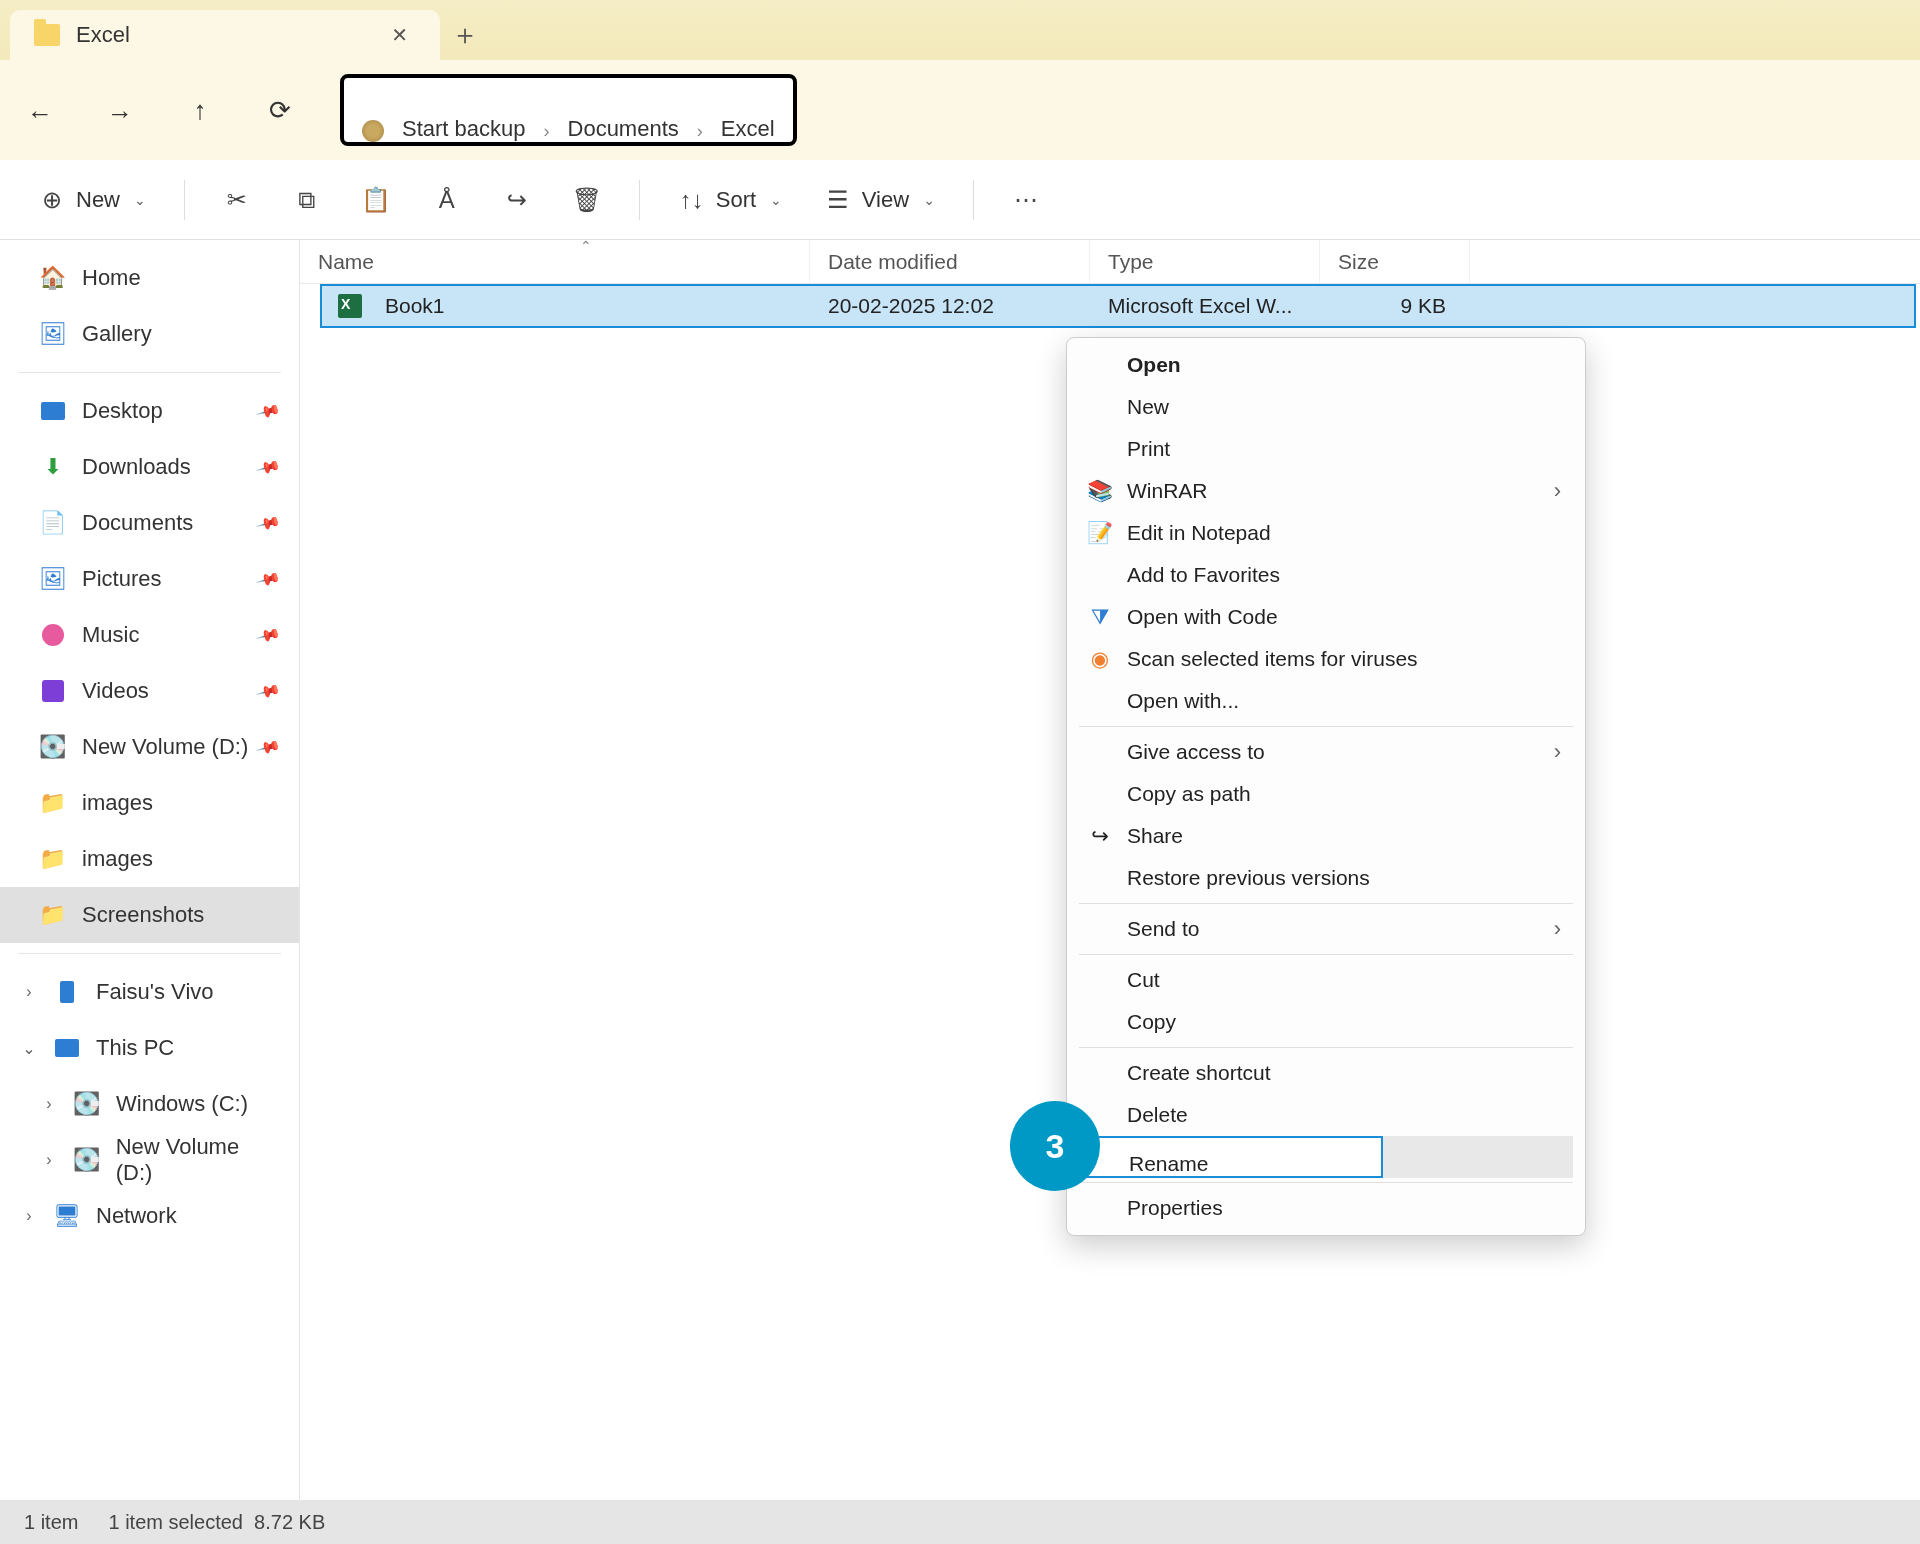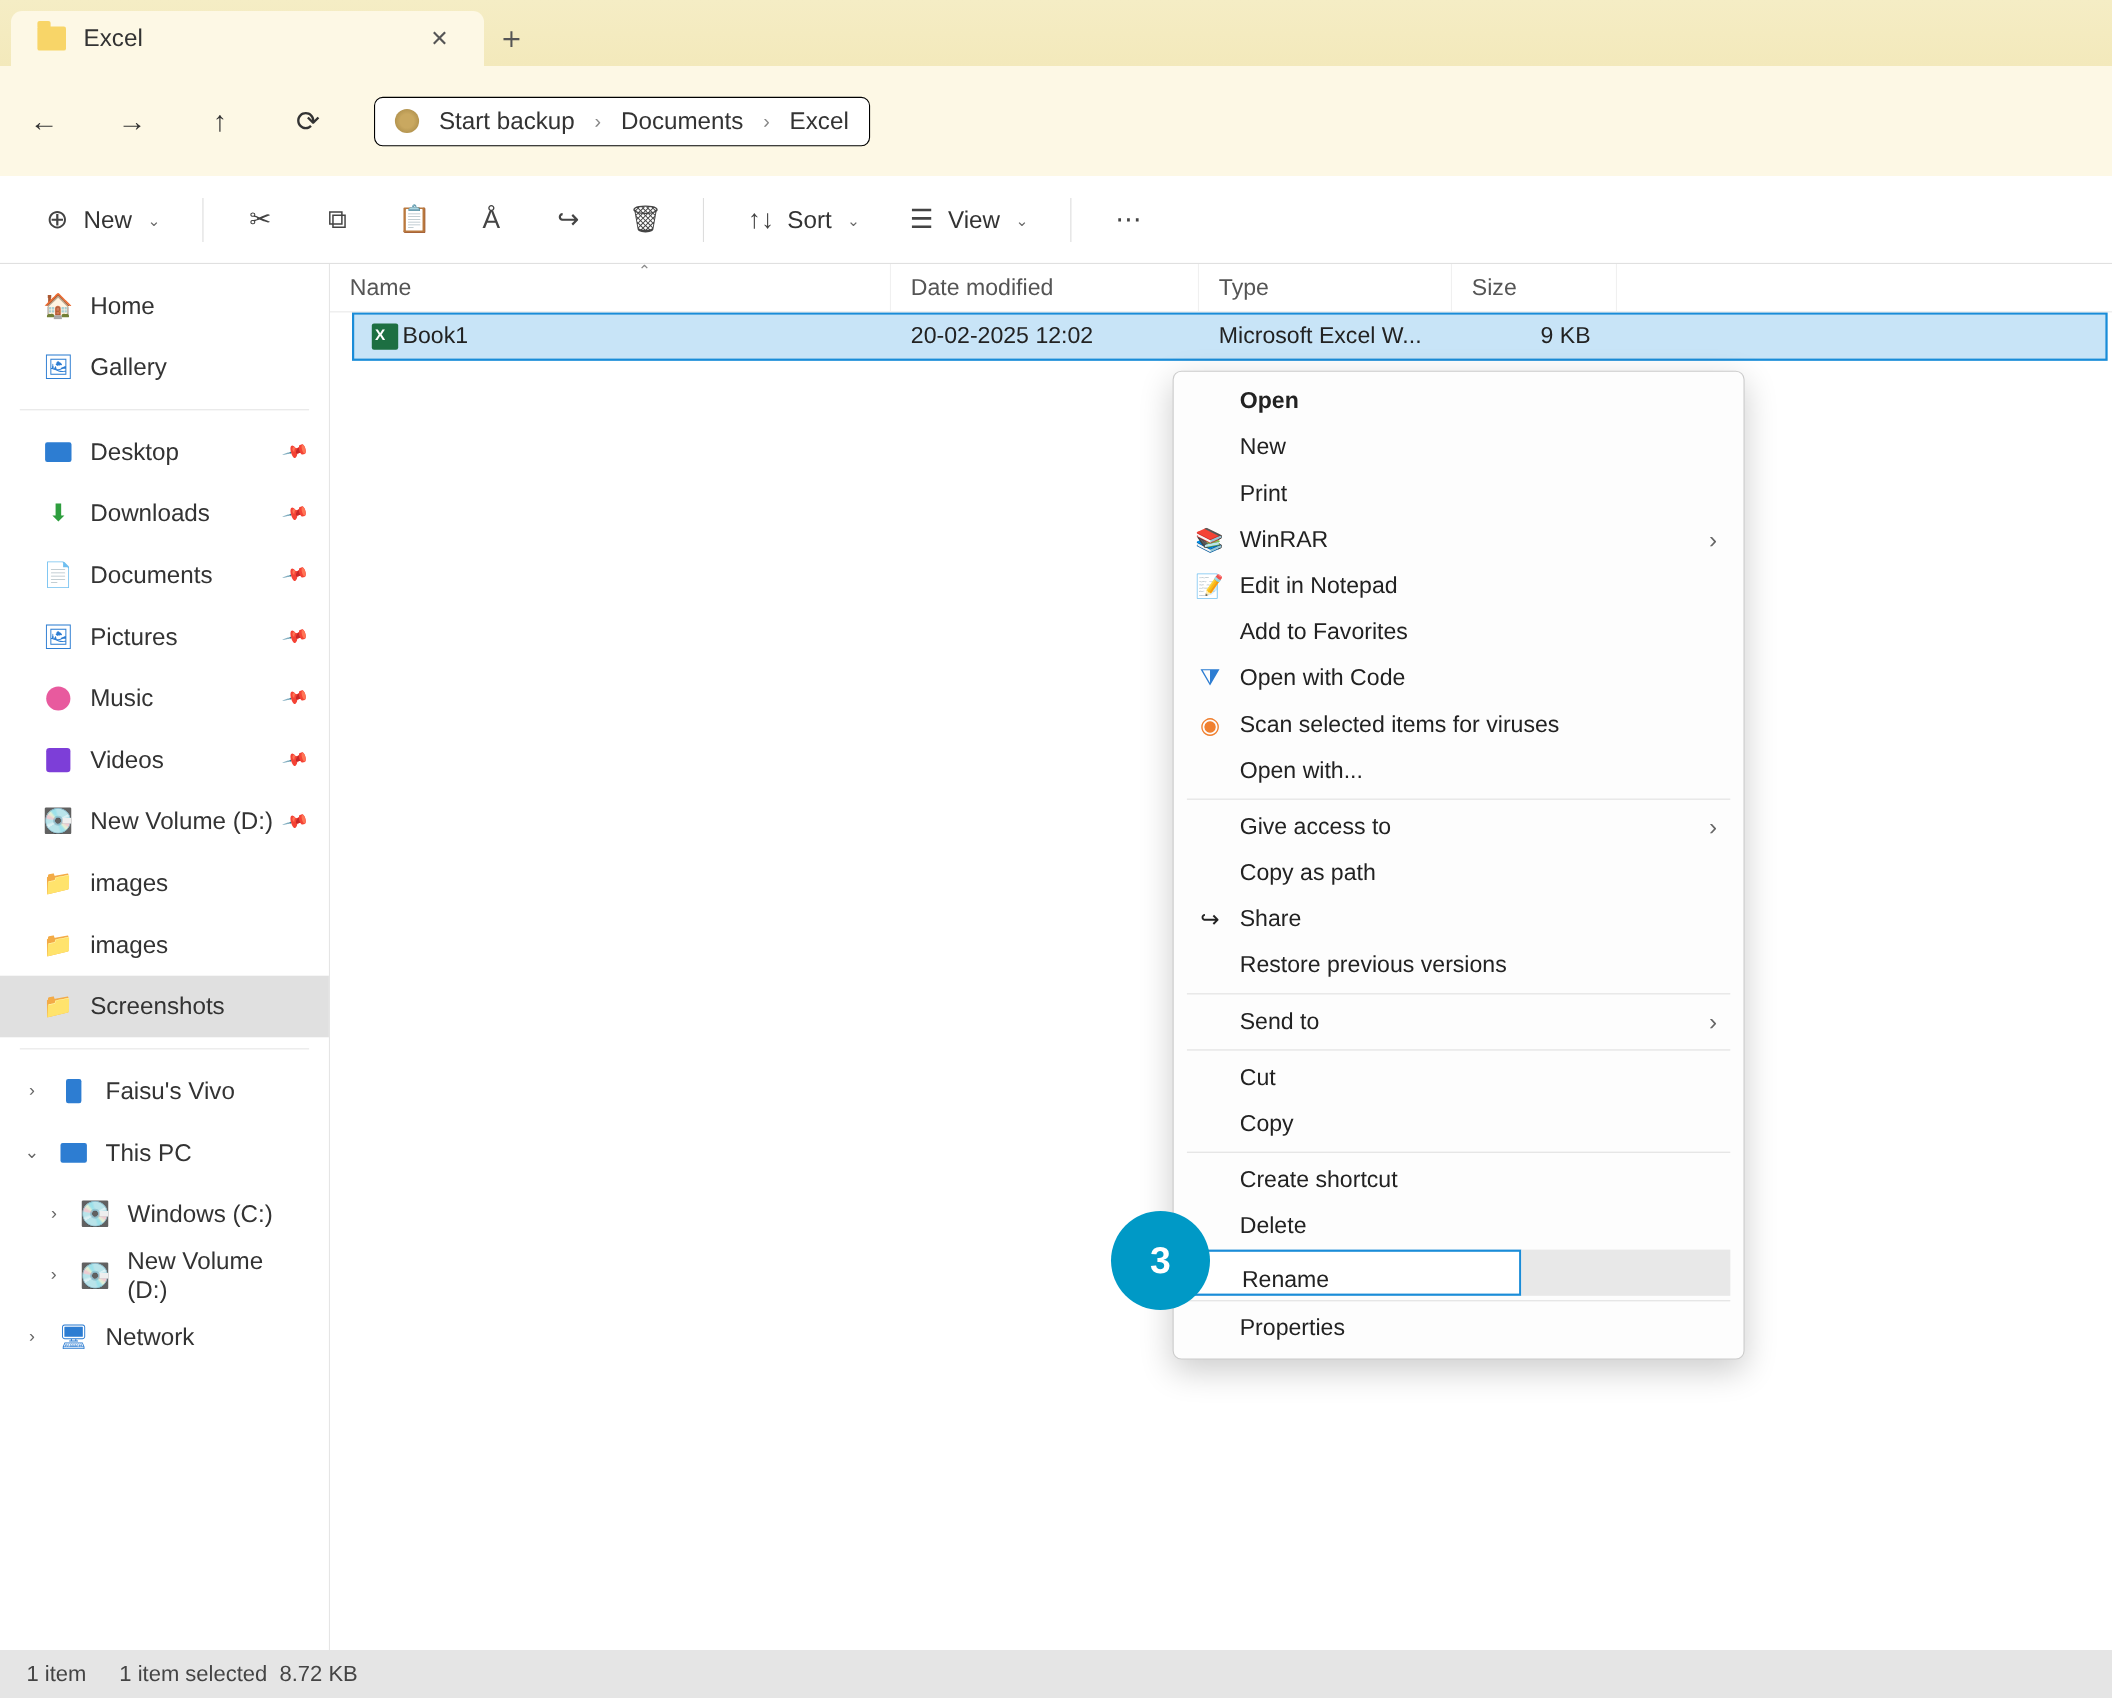--- a/index.html
+++ b/index.html
@@ -11,21 +11,21 @@
 .tab .folder-icon { width: 26px; height: 22px; background: #f8d568; border-radius: 2px; position: relative; }
 .tab .folder-icon::before { content: ''; position: absolute; top: -5px; left: 0; width: 12px; height: 6px; background: #f8d568; border-radius: 2px 2px 0 0; }
 .tab-title { flex: 1; color: #333; }
 .tab-close { font-size: 20px; color: #555; cursor: pointer; padding: 4px 8px; }
 .new-tab { width: 50px; height: 50px; display: flex; align-items: center; justify-content: center; font-size: 28px; color: #555; cursor: pointer; }
 
 
 .nav-bar { height: 100px; background: #fdf8e5; display: flex; align-items: center; padding: 0 20px; gap: 40px; }
 .nav-btn { width: 40px; height: 40px; display: flex; align-items: center; justify-content: center; cursor: pointer; }
 .nav-arrow { font-size: 26px; color: #333; }
-.breadcrumb { background: #fff; border: 1px solid #000000; border-radius: 8px; height: 45px; display: flex; align-items: center; padding: 0 18px; gap: 18px; flex: 0 0 auto; }
+.breadcrumb { background: #fff; border: 4px solid #000000; border-radius: 8px; height: 72px; display: flex; align-items: flex-end; padding: 0 18px; gap: 18px; flex: 0 0 auto; }
 .crumb { color: #333; font-size: 22px; cursor: pointer; }
 .crumb-sep { color: #888; font-size: 18px; }
 .shield-icon { width: 22px; height: 22px; background: radial-gradient(circle, #c9a860 40%, #a08240 100%); border-radius: 50%; display: inline-block; position: relative; }
 
 
 .toolbar { height: 80px; border-bottom: 1px solid #e0e0e0; display: flex; align-items: center; padding: 0 24px; gap: 14px; }
 .tb-btn { height: 50px; padding: 0 14px; display: flex; align-items: center; gap: 10px; cursor: pointer; border-radius: 6px; color: #333; }
 .tb-icon { width: 28px; height: 28px; display: flex; align-items: center; justify-content: center; font-size: 24px; color: #444; }
 .tb-sep { width: 1px; height: 40px; background: #ddd; margin: 0 10px; }
 .caret { font-size: 14px; color: #666; margin-left: 4px; }
@@ -61,21 +61,21 @@
 .col-headers { display: flex; height: 44px; border-bottom: 1px solid #e8e8e8; align-items: center; color: #555; font-size: 21px; position: relative; }
 .col { padding: 0 18px; border-right: 1px solid #f0f0f0; height: 100%; display: flex; align-items: center; }
 .col-name { width: 510px; }
 .col-date { width: 280px; }
 .col-type { width: 230px; }
 .col-size { width: 150px; }
 .sort-ind { position: absolute; top: -2px; left: 280px; font-size: 14px; color: #888; }
 
 .file-row { display: flex; height: 44px; align-items: center; border: 2px solid #1a8cd8; background: #c8e4f7; margin-left: 20px; margin-right: 4px; }
 .cell { padding: 0 16px; font-size: 21px; color: #222; }
-.cell-name { width: 490px; display: flex; align-items: center; gap: 4px; }
+.cell-name { width: 490px; display: flex; align-items: center; gap: 23px; }
 .cell-date { width: 280px; }
 .cell-type { width: 230px; overflow: hidden; white-space: nowrap; text-overflow: ellipsis; }
 .cell-size { width: 140px; text-align: right; }
 .excel-icon { width: 24px; height: 24px; background: #1d6f42; position: relative; border-radius: 2px; }
 .excel-icon::after { content: 'X'; position: absolute; left: 3px; top: 2px; color: white; font-size: 14px; font-weight: bold; }
 
 
 .ctx-menu { position: absolute; left: 1066px; top: 337px; width: 520px; background: #fdfdfd; border: 1px solid #ccc; border-radius: 8px; box-shadow: 0 10px 30px rgba(0,0,0,0.2); padding: 6px 4px; z-index: 100; }
 .ctx-item { height: 42px; display: flex; align-items: center; padding: 0 18px 0 56px; position: relative; font-size: 21px; color: #222; cursor: pointer; }
 .ctx-item.bold { font-weight: 600; }

